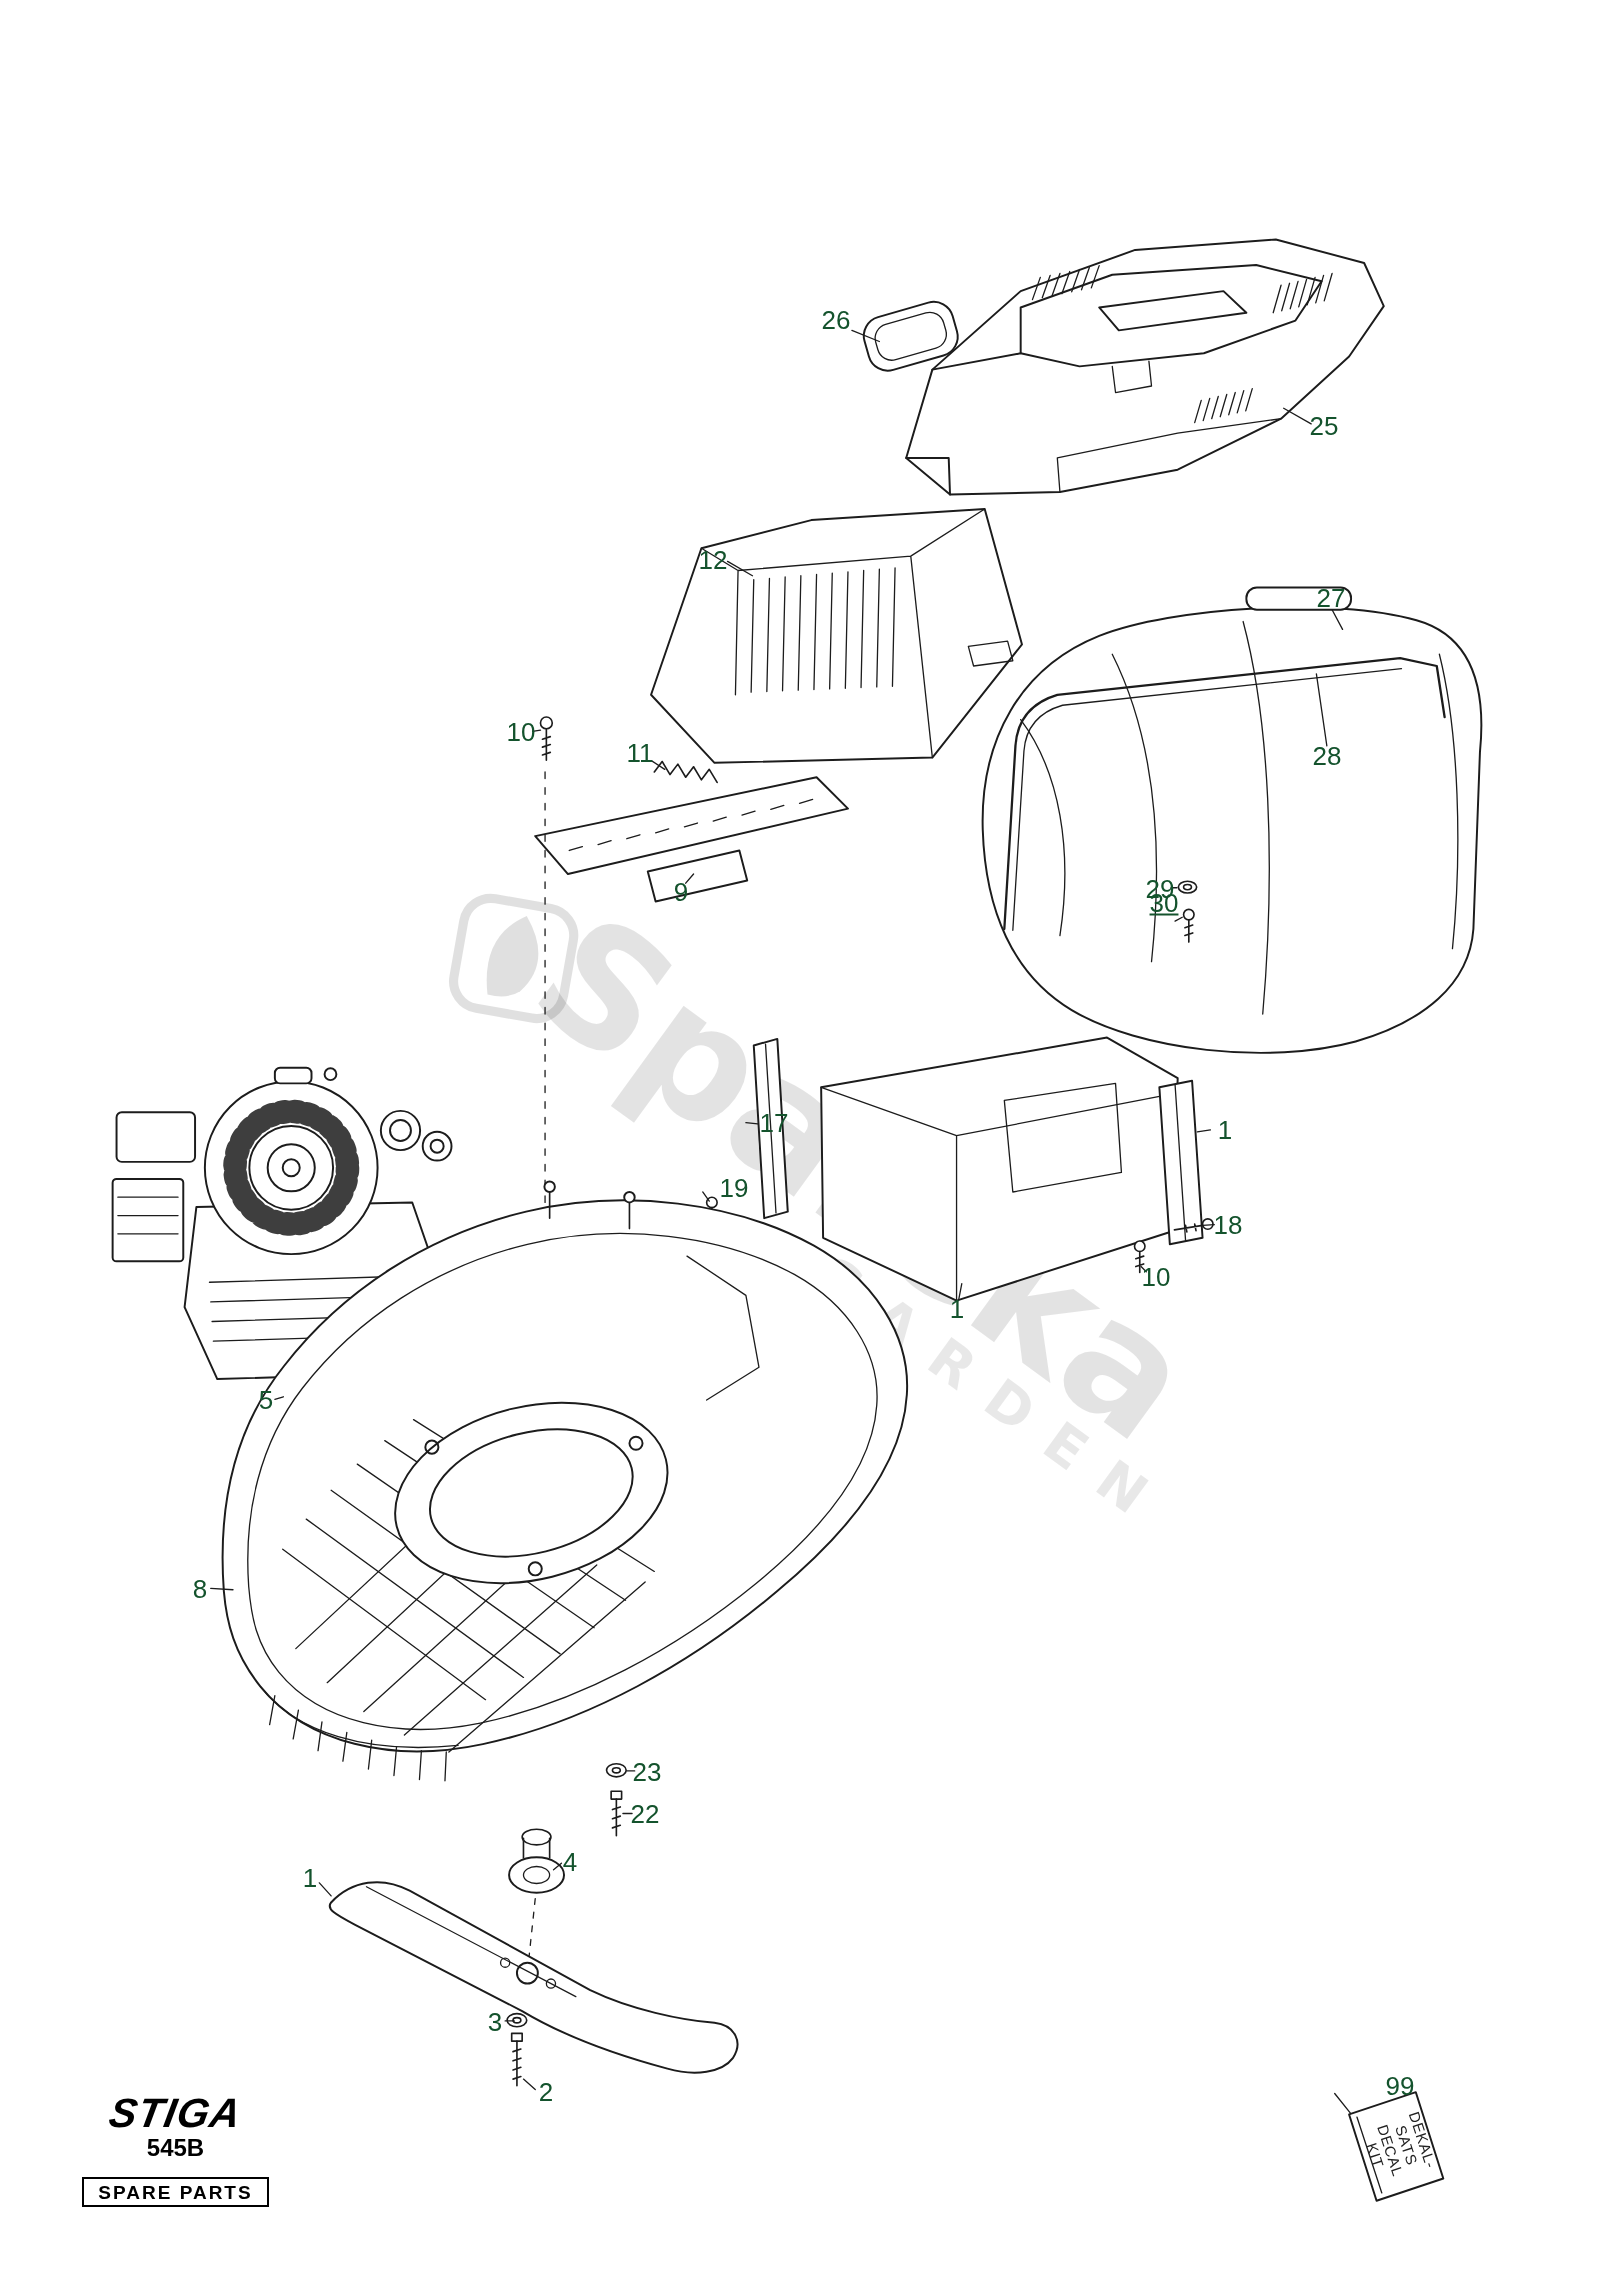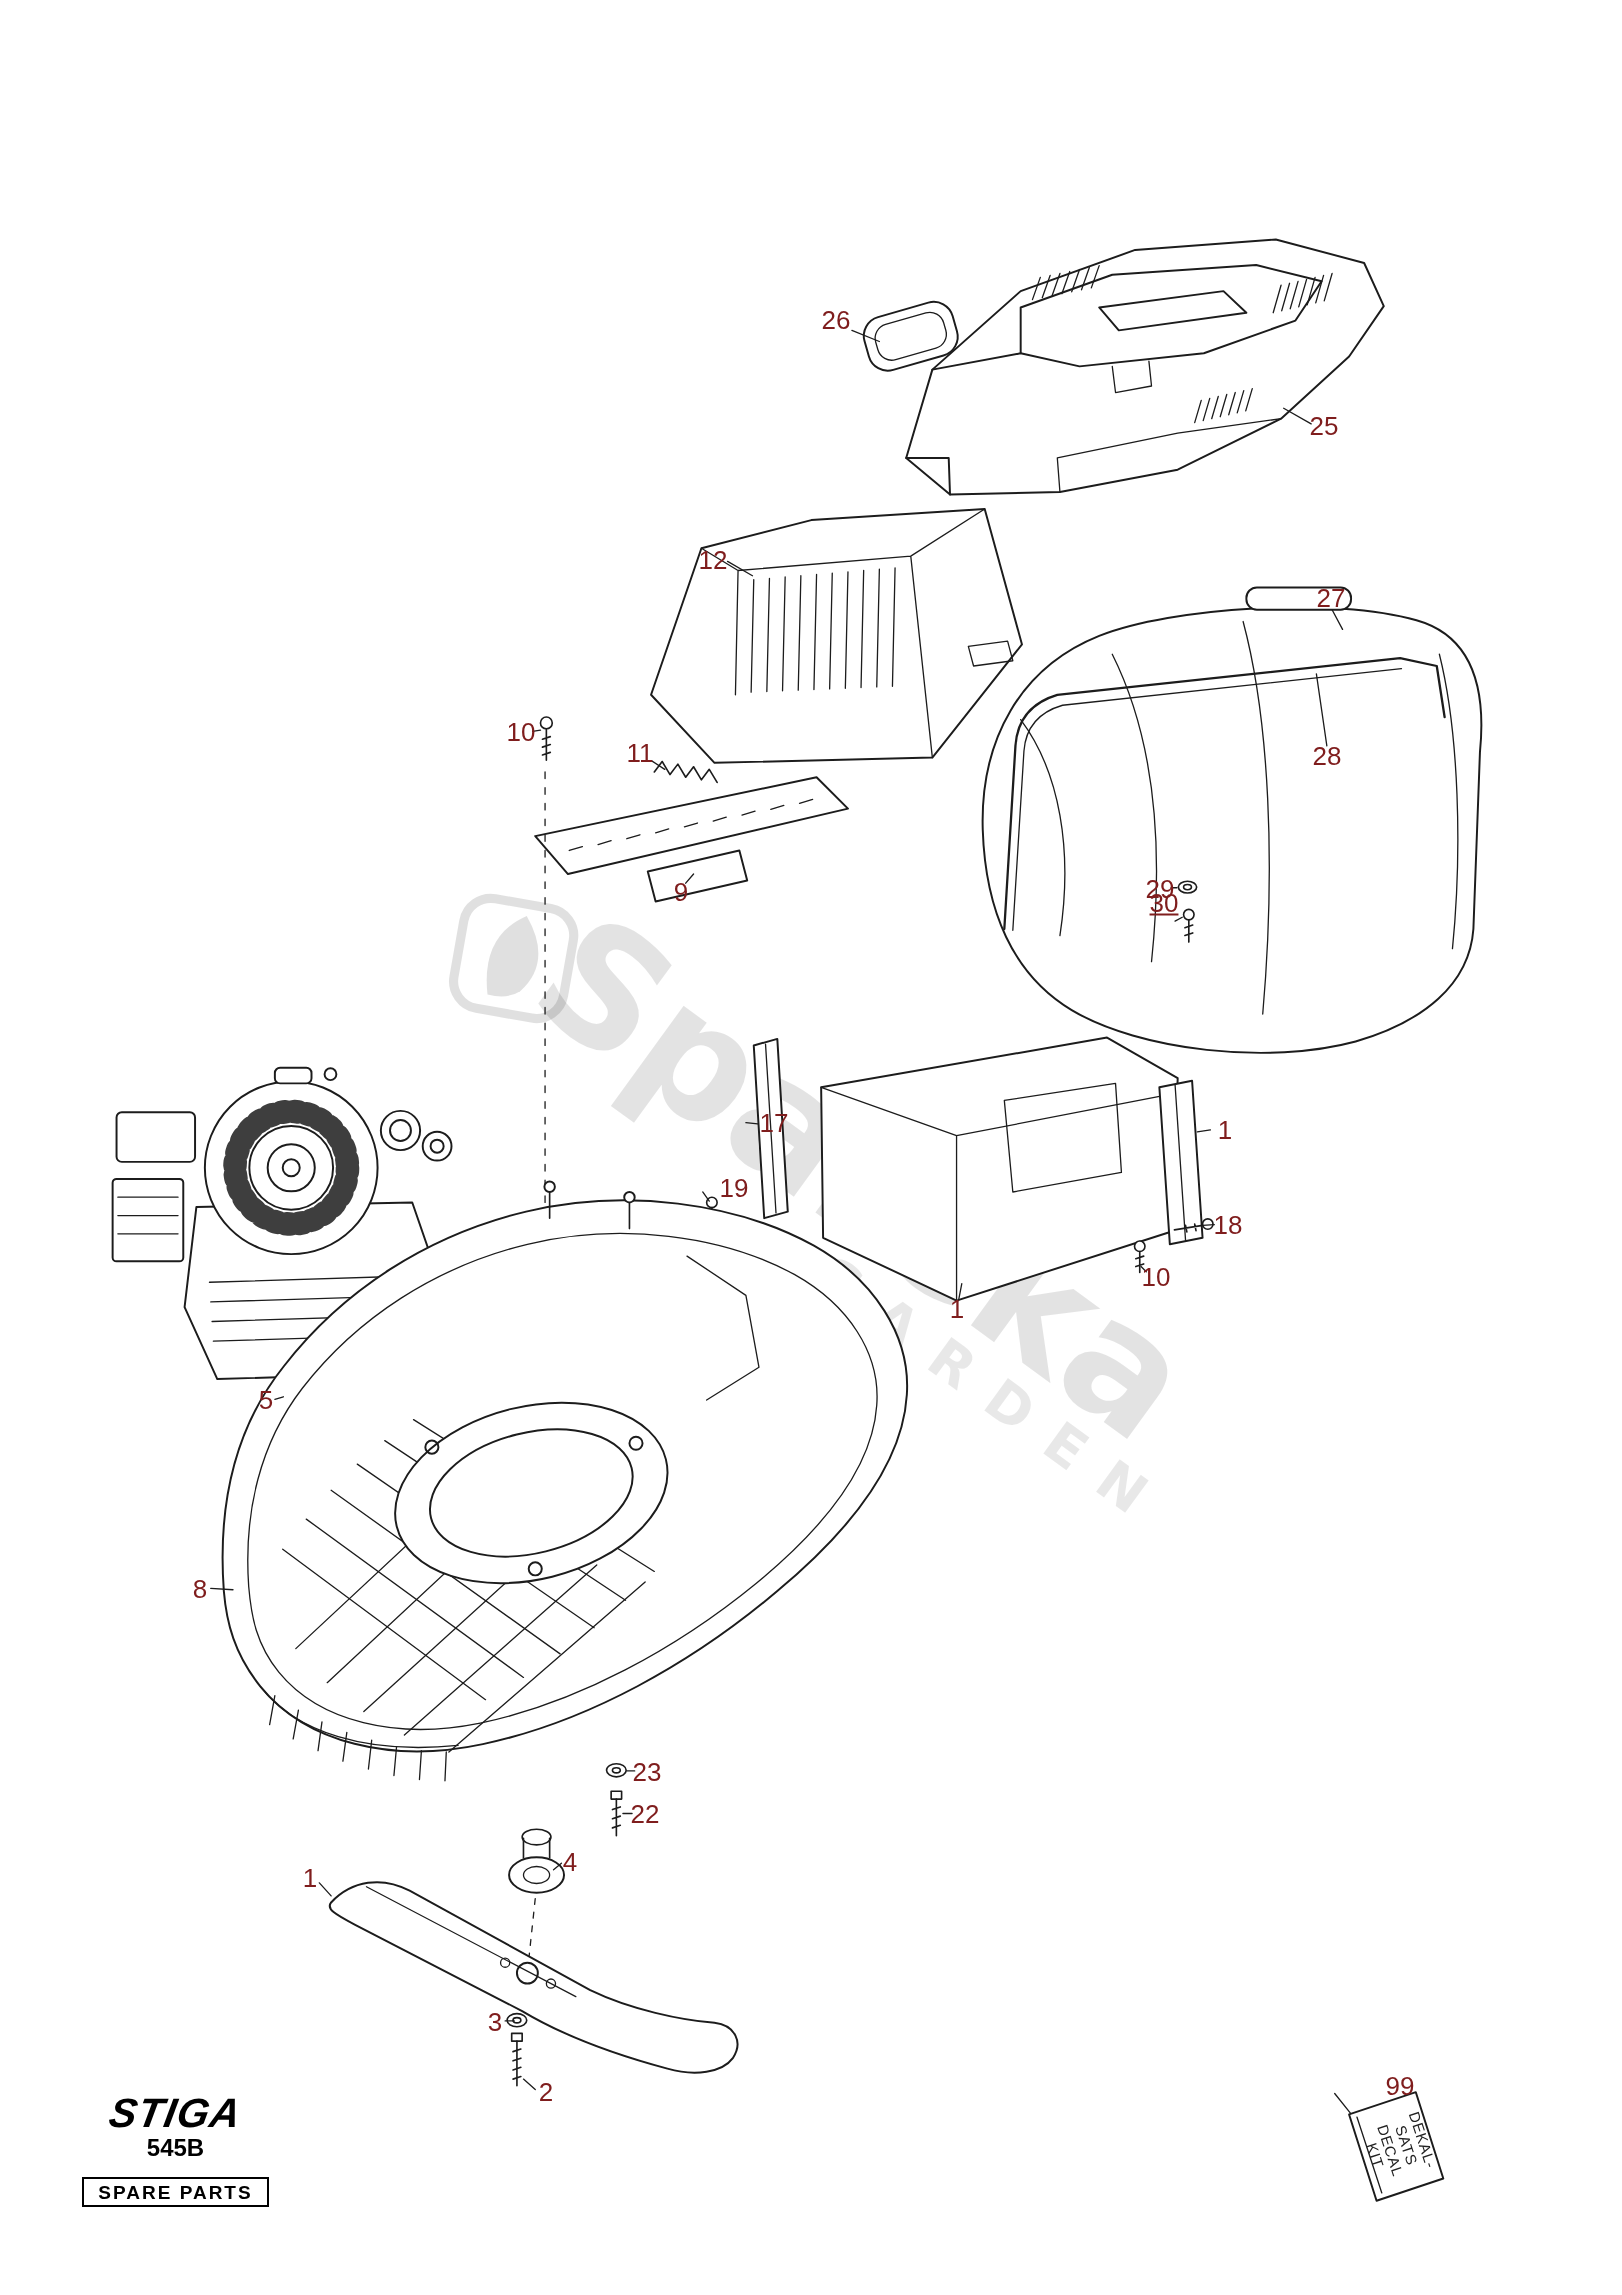--- a/index.html
+++ b/index.html
@@ -5,21 +5,21 @@
   html,body{margin:0;padding:0;background:#ffffff;}
   .page{
     position:relative;width:1622px;height:2295px;background:#ffffff;
     font-family:"Liberation Sans",sans-serif;overflow:hidden;color:#111;
   }
   .art{position:absolute;left:0;top:0;width:1622px;height:2295px;}
   svg{display:block}
   svg *{vector-effect:none}
   .callout{
     position:absolute;transform:translate(-50%,-50%);
-    font-size:26px;color:#7f1d1d;letter-spacing:0;
+    font-size:26px;color:#14532d;letter-spacing:0;
     font-family:"Liberation Sans",sans-serif;
   }
   .watermark-brand{
     position:absolute;left:864px;top:1178px;white-space:nowrap;
     transform:translate(-50%,-50%) rotate(36deg);
     font-size:164px;font-weight:bold;color:rgba(0,0,0,0.11);
     font-family:"DejaVu Sans",sans-serif;
   }
   .watermark-sub{
     position:absolute;left:991px;top:1392px;white-space:nowrap;

